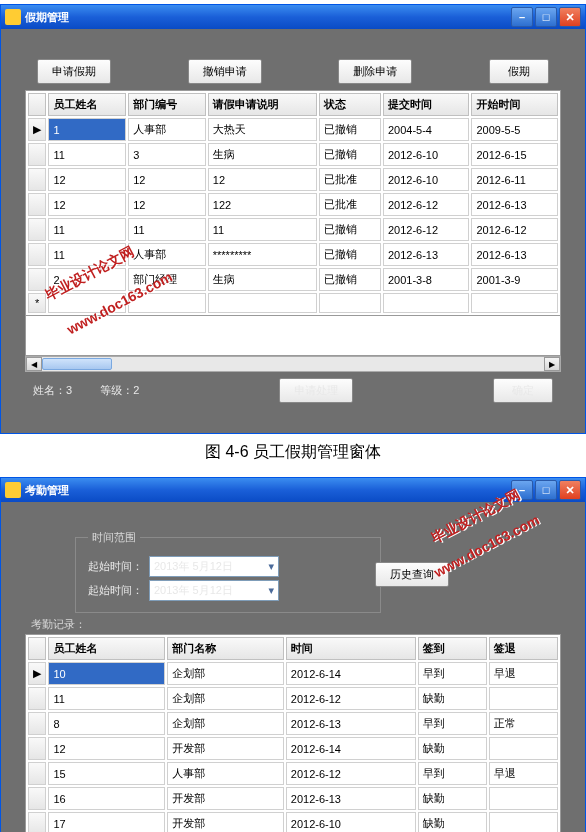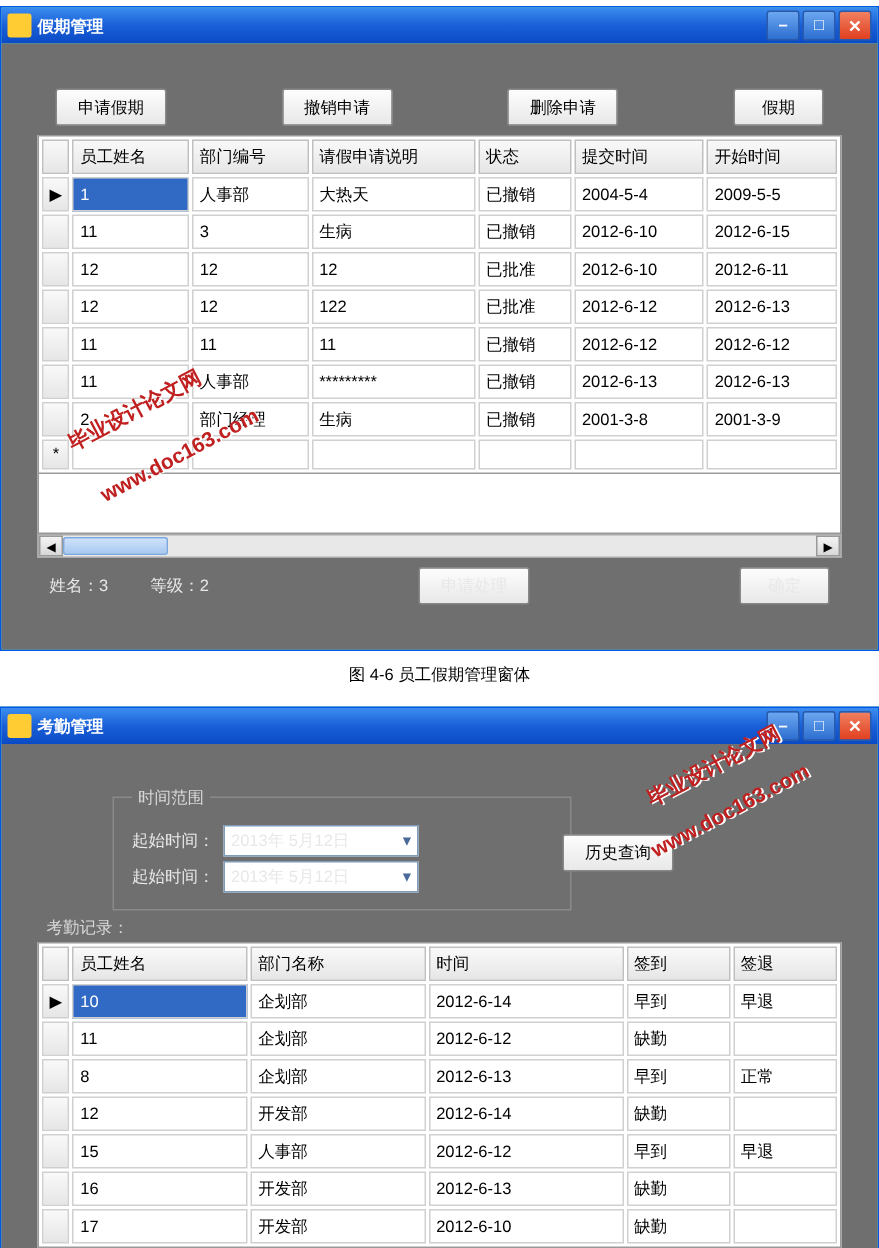--- a/index.html
+++ b/index.html
@@ -1,40 +1,40 @@
 <!DOCTYPE html>
 <html><head>
 <meta charset="utf-8">
 <style>
 *{box-sizing:border-box;margin:0;padding:0;font-family:"Microsoft YaHei","SimSun",sans-serif;font-size:11px}
 body{background:#fff;width:586px}
-.window{border:1px solid #0055e5;margin:4px auto;background:#86efac}
+.window{border:1px solid #0055e5;margin:4px auto;background:#bef264}
 .titlebar{background:linear-gradient(#3b8df0,#1a5fd8,#0a4bc5);height:24px;display:flex;align-items:center;padding:0 4px;color:#fff;font-weight:bold}
 .titlebar .icon{width:16px;height:16px;background:#ffcc33;border-radius:2px;margin-right:4px}
 .titlebar .title{flex:1}
 .winbtns{display:flex;gap:2px}
 .winbtn{width:22px;height:20px;background:linear-gradient(#6ba6f0,#2d6fd0);border:1px solid #2a5aaa;border-radius:2px;display:flex;align-items:center;justify-content:center;color:#fff;font-weight:bold;font-size:11px}
 .winbtn.close{background:linear-gradient(#f08060,#e04020)}
 .client{background:#6f6f6f;padding:24px}
 .toolbar{display:flex;gap:40px;padding:6px 12px;justify-content:space-between}
 .btn{background:linear-gradient(#fdfdfd,#e8e8e8);border:1px solid #888;padding:4px 14px;min-width:60px;text-align:center;border-radius:2px}
 .listlabel{color:#d8d8d8;margin:4px 0 2px 6px}
 .grid{background:#fff;border:1px solid #9a9a9a;width:100%}
-.grid th{background:linear-gradient(#f9f9f9,#e6e6e6);border:1px solid #c0c0c0;padding:3px 4px;font-weight:normal;text-align:left}
+.grid th{background:linear-gradient(#f9f9f9,#e6e6e6);border:1px solid #c0c0c0;padding:3px 4px;font-weight:bold;text-align:left}
 .grid td{border:1px solid #d0d0d0;padding:3px 4px;background:#fff;white-space:nowrap;overflow:hidden}
 .grid .rowhdr{background:linear-gradient(#f9f9f9,#e6e6e6);width:18px;text-align:center}
 .grid .sel{background:#316ac5;color:#fff}
 .scrollpad{height:40px;background:#fff;border:1px solid #9a9a9a;border-top:none}
 .hscroll{height:16px;background:#e8e8e8;border:1px solid #aaa;display:flex;align-items:center}
 .hscroll .arrow{width:16px;height:14px;background:linear-gradient(#f4f4f4,#d8d8d8);border:1px solid #999;display:flex;align-items:center;justify-content:center;font-size:8px}
 .hscroll .track{flex:1;display:flex}
 .hscroll .thumb{width:70px;height:12px;background:linear-gradient(#cfe3fb,#a8c8f0);border:1px solid #7aa8e0;border-radius:2px;margin-left:0}
 .statusbar{display:flex;align-items:center;gap:28px;padding:6px 8px;color:#e8e8e8}
 .statusbar .spacer{flex:1}
-.caption{text-align:center;margin:8px 0 14px;font-size:11px}
+.caption{text-align:center;margin:8px 0 14px;font-size:16px}
 .fieldset{border:1px solid #8a8a8a;margin:4px 8px;padding:8px 12px}
 .fieldset legend{color:#d8d8d8;padding:0 4px}
 .daterow{display:flex;align-items:center;gap:6px;margin:3px 0;color:#e8e8e8}
 .datesel{background:#fff;border:1px solid #7f9db9;padding:2px 4px;width:130px;display:flex;justify-content:space-between;align-items:center}
 .datesel .dd{color:#4a6a9a}
 .rel{position:relative}
 .watermark{position:absolute;font-size:14px;color:#c02020;font-weight:bold;transform:rotate(-28deg);pointer-events:none;text-shadow:1px 1px 0 #fff}
 </style>
 </head>
 <body>

